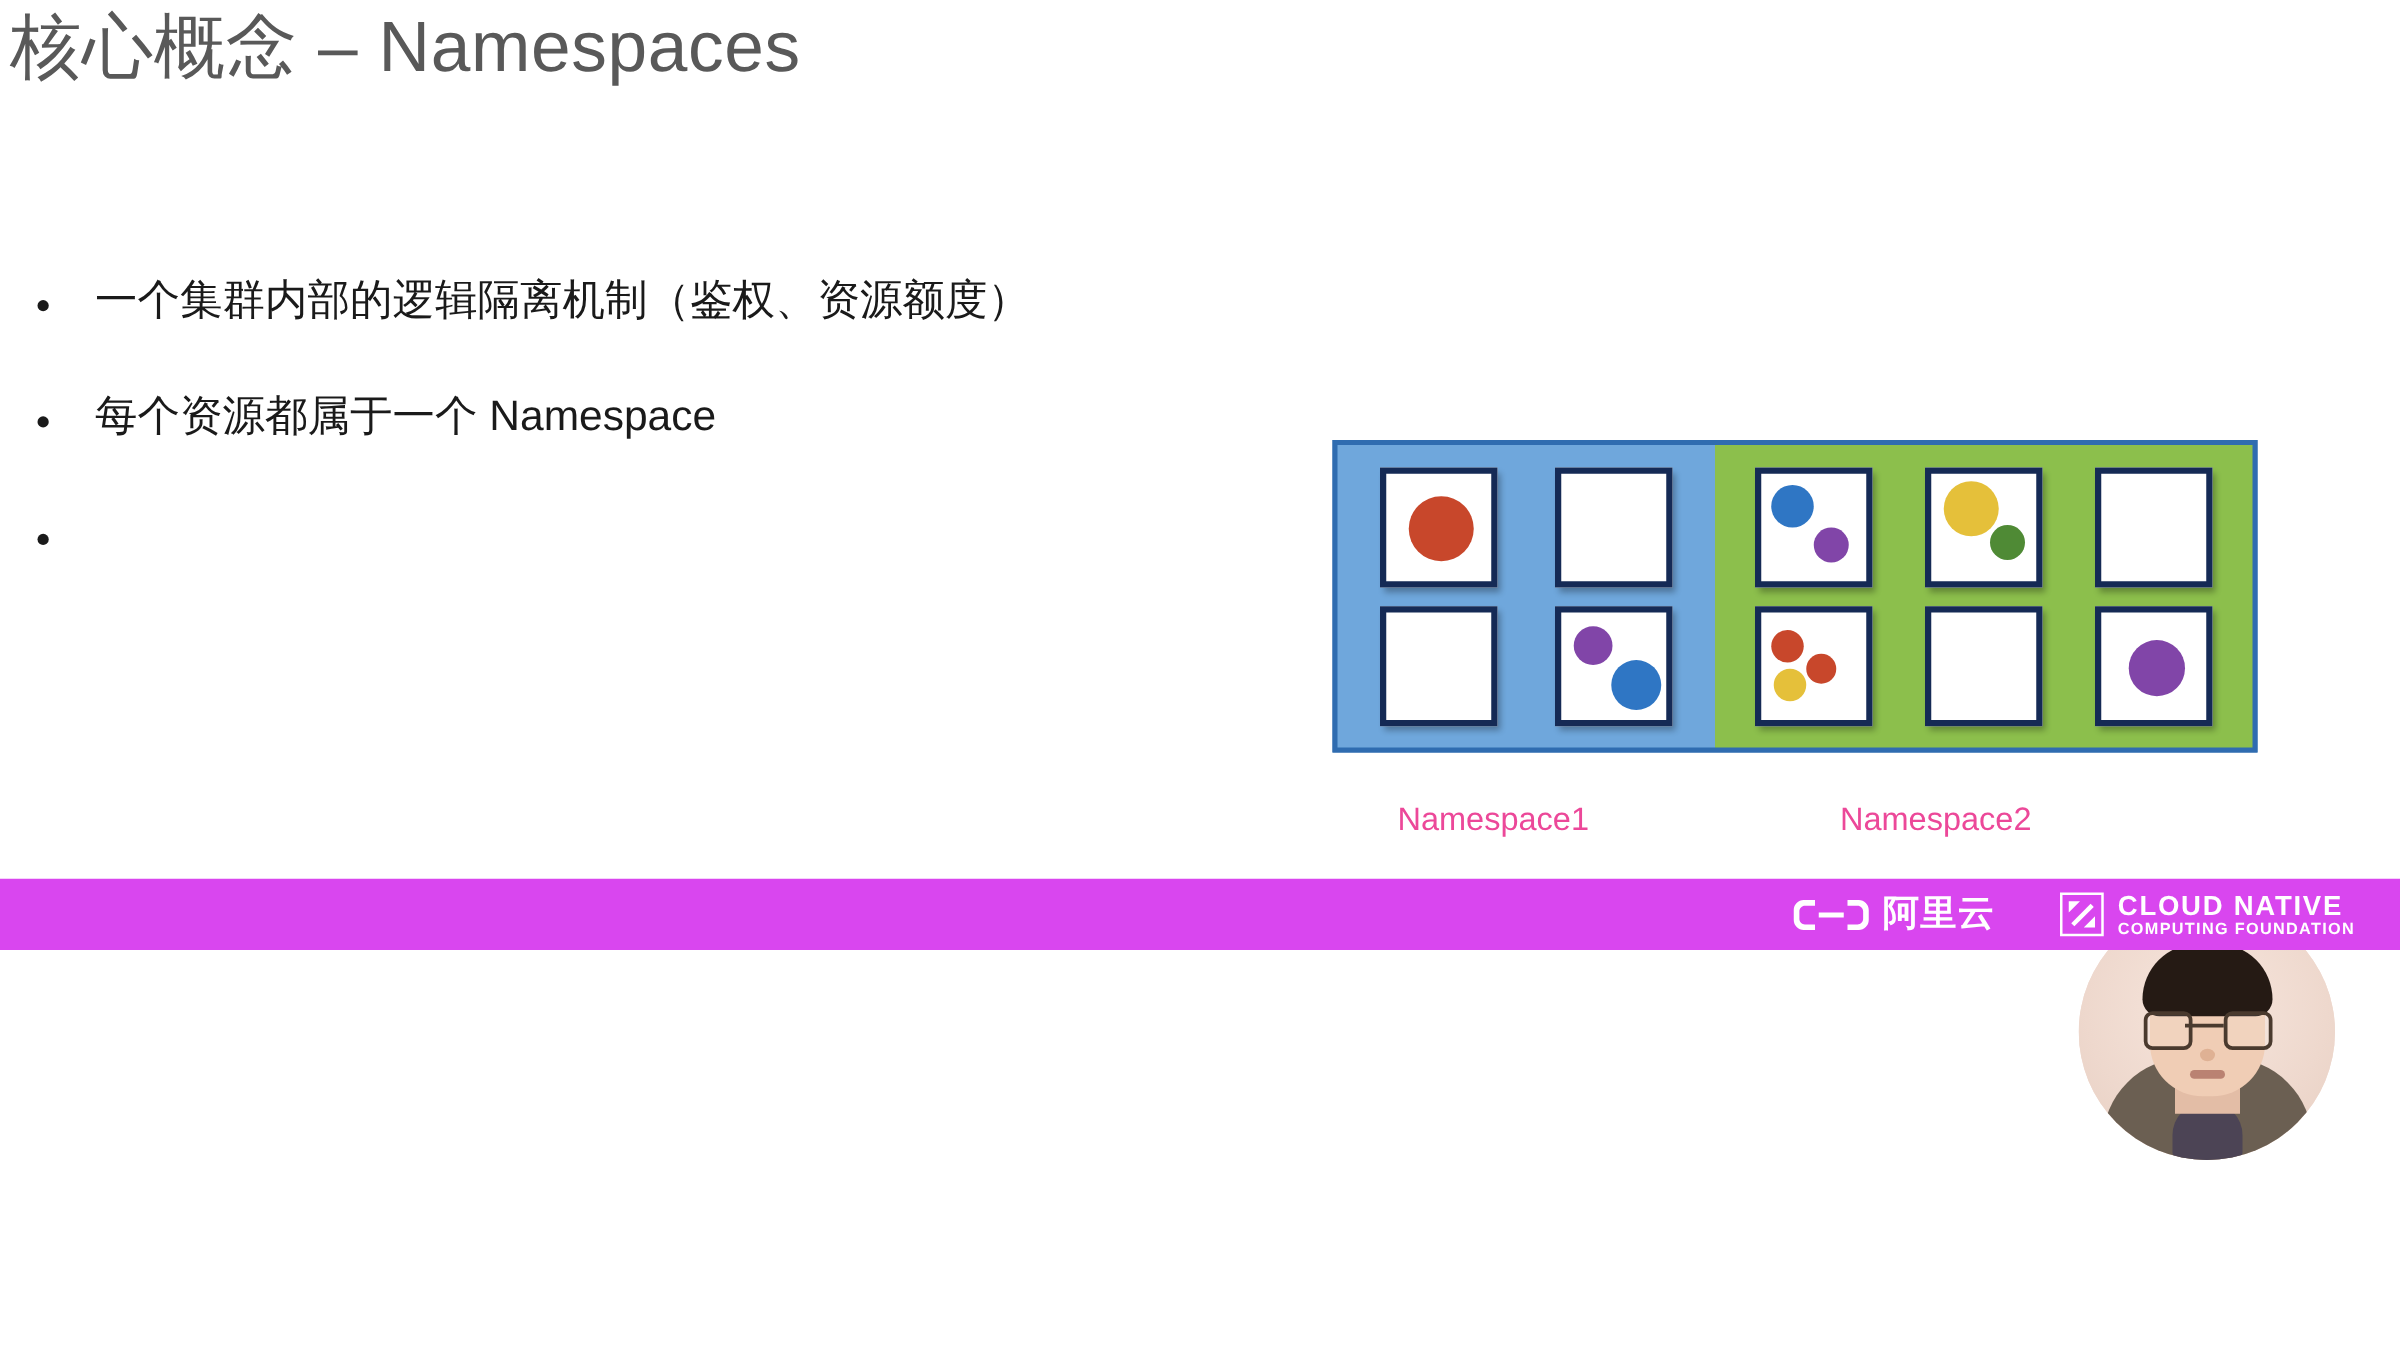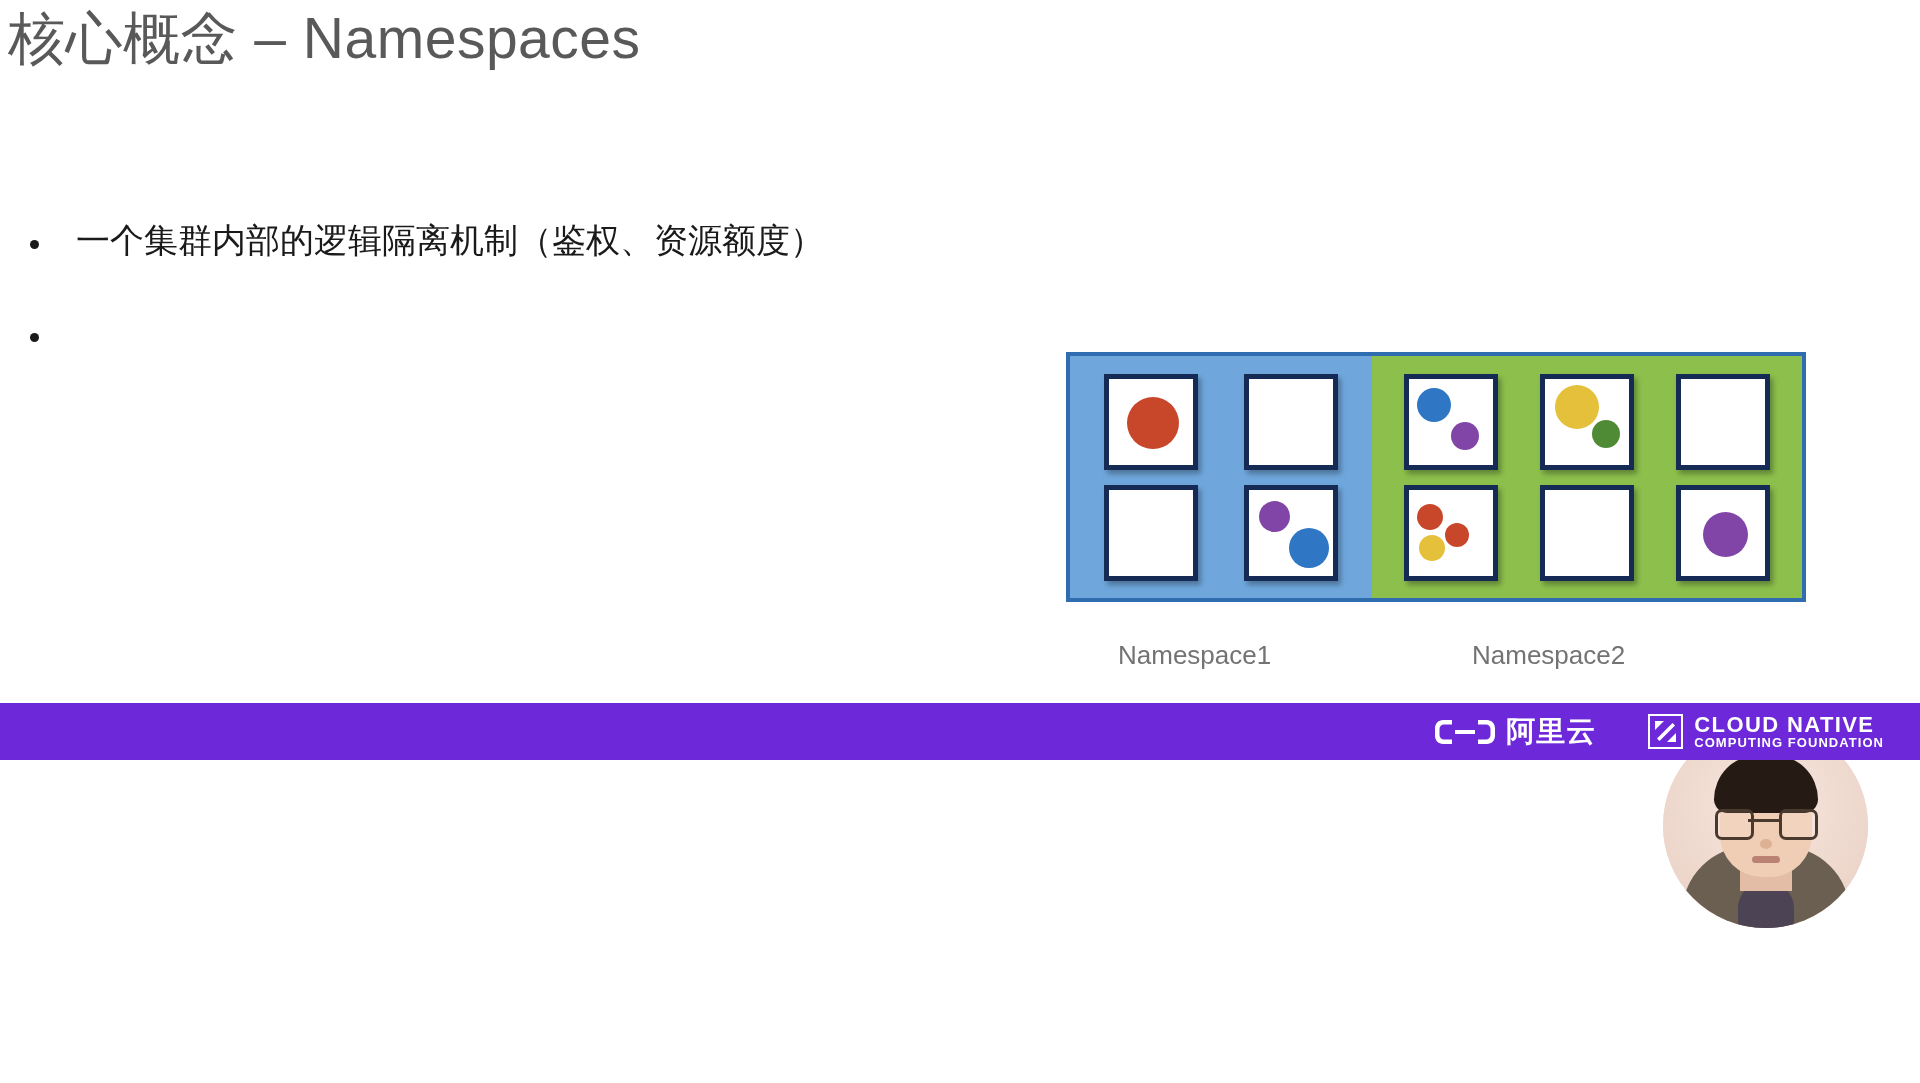--- a/index.html
+++ b/index.html
@@ -112,21 +112,21 @@
   }
   .ns-dot {
     position: absolute;
     border-radius: 50%;
   }
 
   
   .ns-caption {
     position: absolute;
     font-size: 26px;
-    color: #737373;
+    color: #ec4899;
     white-space: nowrap;
   }
   #ns-caption-1 { left: 1118px; top: 640px; }
   #ns-caption-2 { left: 1472px; top: 640px; }
 
   
   #presenter-cam {
     position: absolute;
     left: 1663px;
     top: 723px;
@@ -223,21 +223,21 @@
     background: #dfb194;
   }
 
   
   #footer-bar {
     position: absolute;
     left: 0;
     bottom: 0;
     width: 1920px;
     height: 57px;
-    background: #6d28d9;
+    background: #d946ef;
     display: flex;
     align-items: center;
     justify-content: flex-end;
     padding-right: 36px;
     box-sizing: border-box;
   }
   #logo-aliyun {
     display: flex;
     align-items: center;
     gap: 10px;
@@ -287,20 +287,24 @@
 <body>
 
 <div id="slide">
 
   <div id="slide-title">核心概念 – Namespaces</div>
 
   <ul id="bullet-list">
     <li class="bullet-item">
       <span class="bullet-dot"></span>
       <span>一个集群内部的逻辑隔离机制（鉴权、资源额度）</span>
+    </li>
+    <li class="bullet-item">
+      <span class="bullet-dot"></span>
+      <span>每个资源都属于一个 Namespace</span>
     </li>
     <li class="bullet-item">
       <span class="bullet-dot"></span>
     </li>
   </ul>
 
   <div id="ns-diagram">
     <div class="ns-panels">
       <div class="ns-panel blue" style="background: rgb(111, 167, 220); grid-template-columns: repeat(2, 1fr); grid-template-rows: repeat(2, 1fr);">
           <div class="ns-cell" style="border-color: rgb(21, 42, 85); background: rgb(255, 255, 255);">

